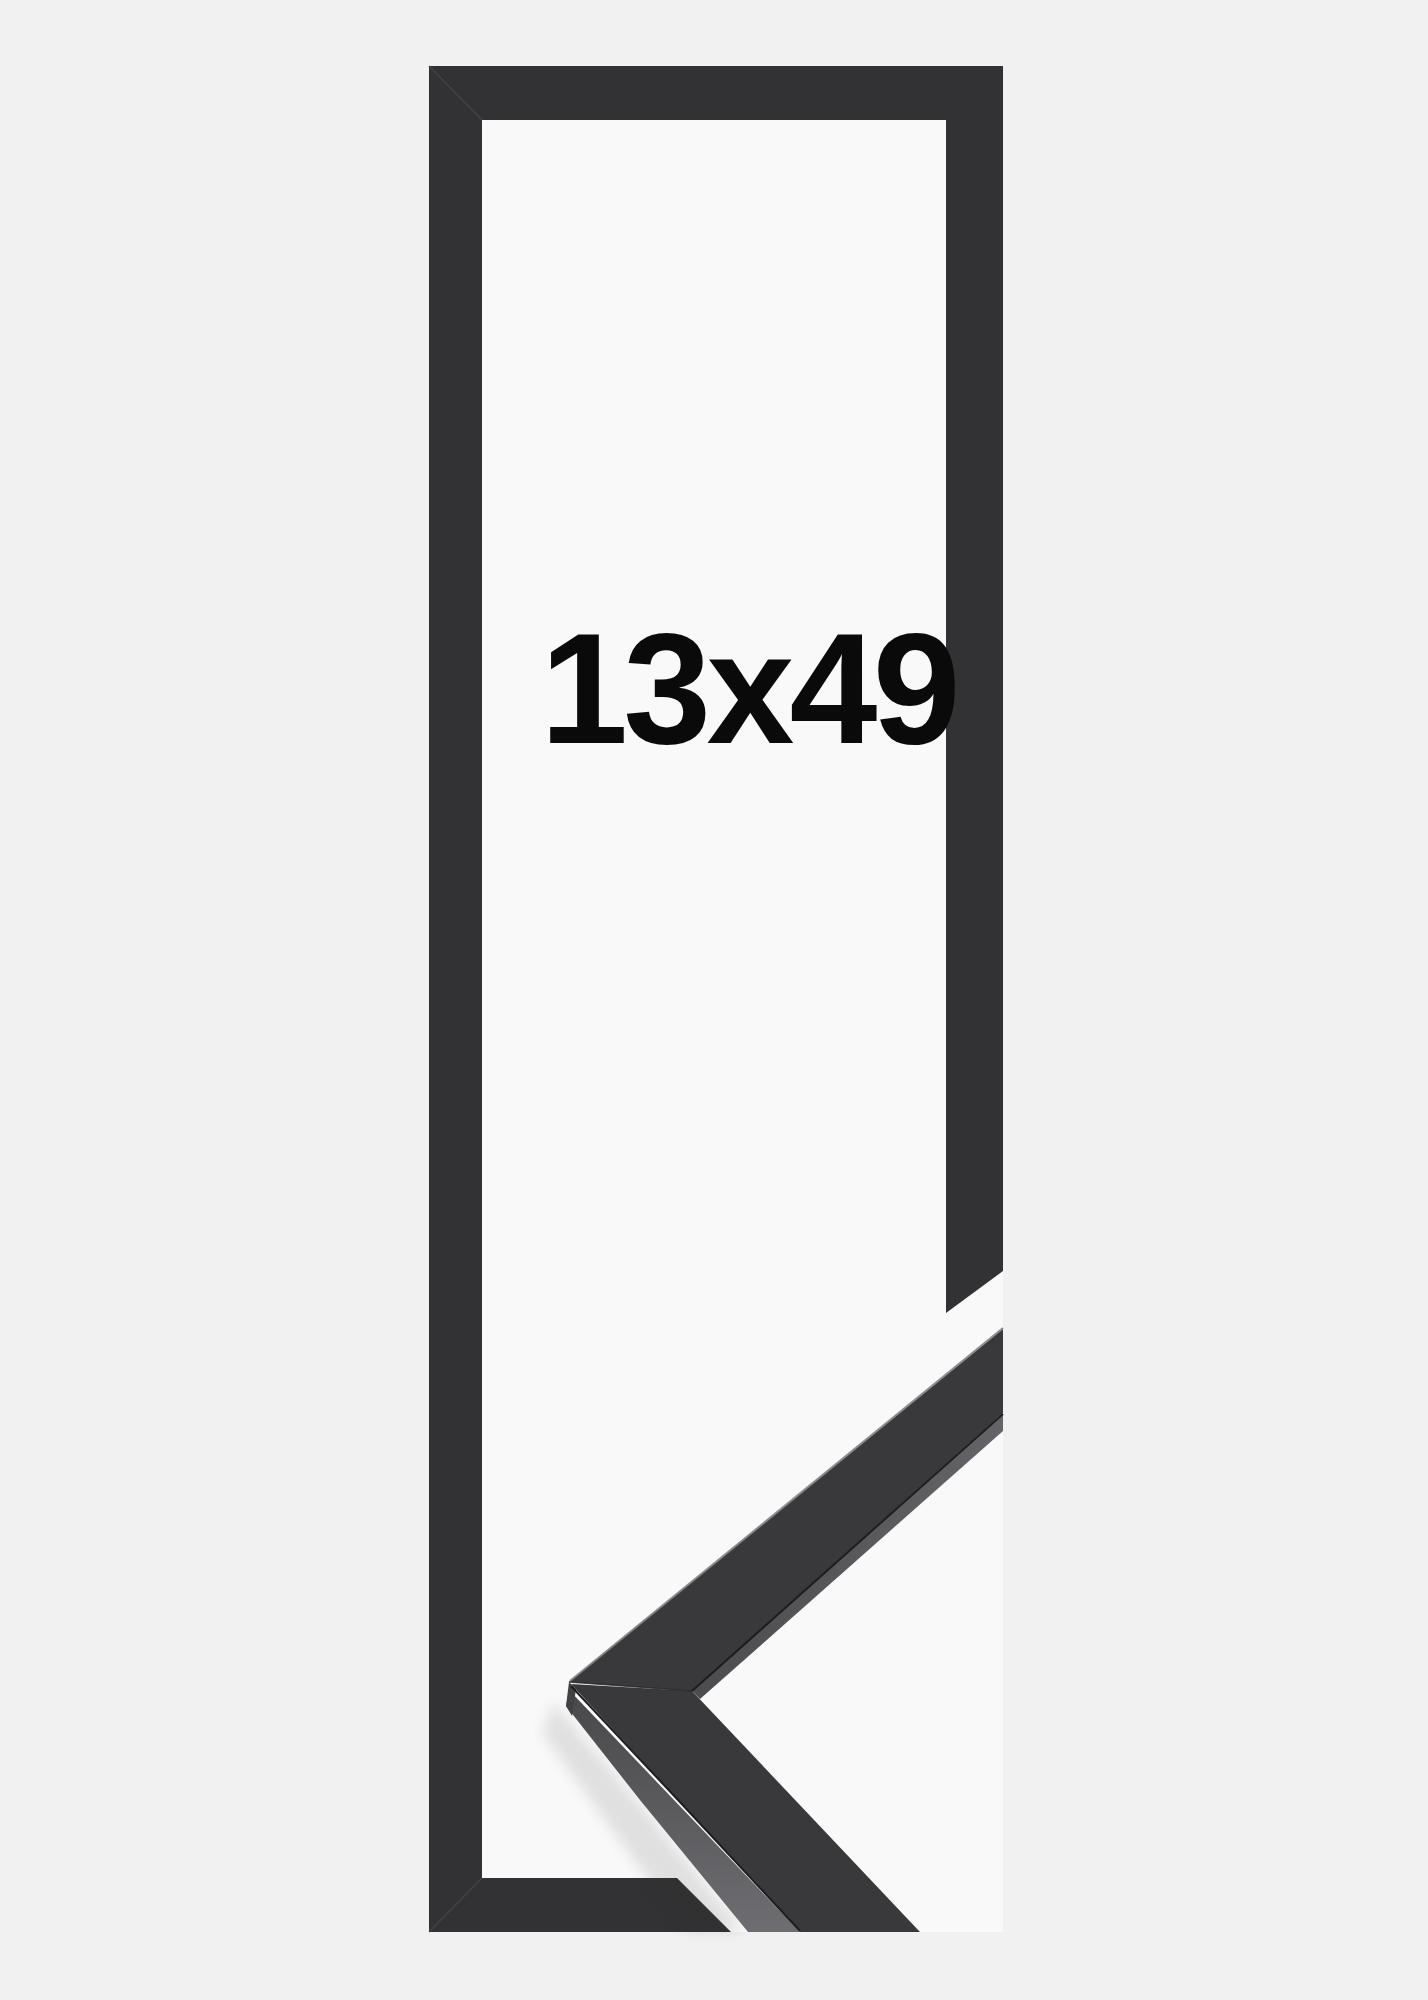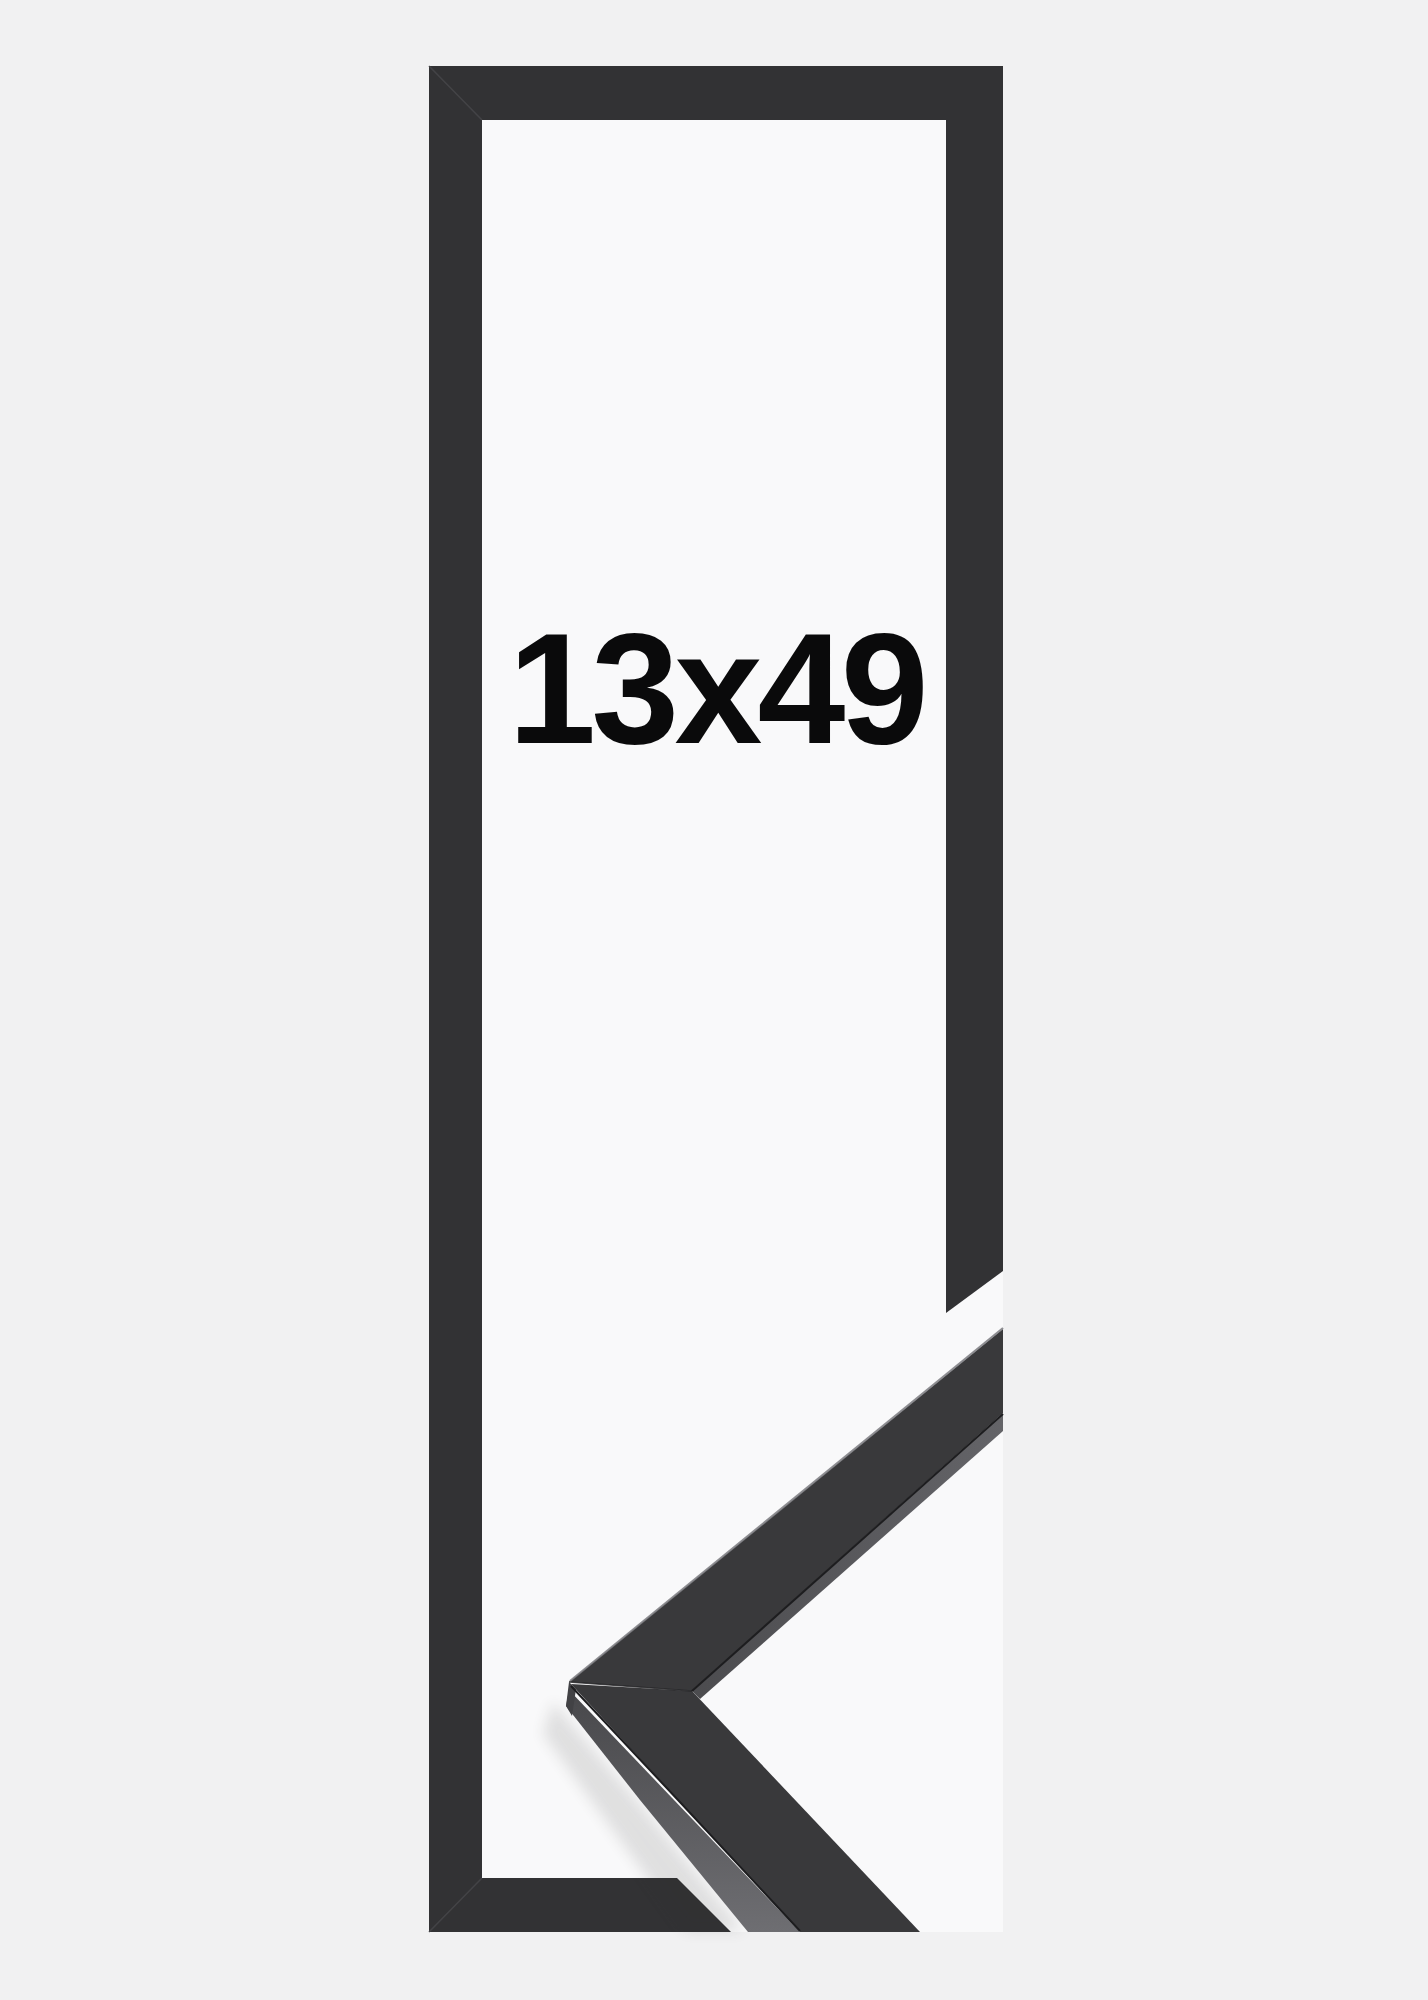--- a/index.html
+++ b/index.html
@@ -18,20 +18,21 @@
     top: 609px;
     width: 574px;
     line-height: 158px;
     font-size: 158px;
     font-weight: 700;
     letter-spacing: -0.03em;
     text-align: center;
     color: #0a0a0b;
     white-space: nowrap;
     user-select: none;
+    padding-left: 32px;
   }
 </style>
 </head>
 <body>
 
 <div class="stage">
   <svg width="1428" height="2000" viewBox="0 0 1428 2000" aria-hidden="true">
     <defs>
       <linearGradient id="gradLowerSide" x1="0" y1="0" x2="0" y2="1">
         <stop offset="0" stop-color="#48484b"></stop>

